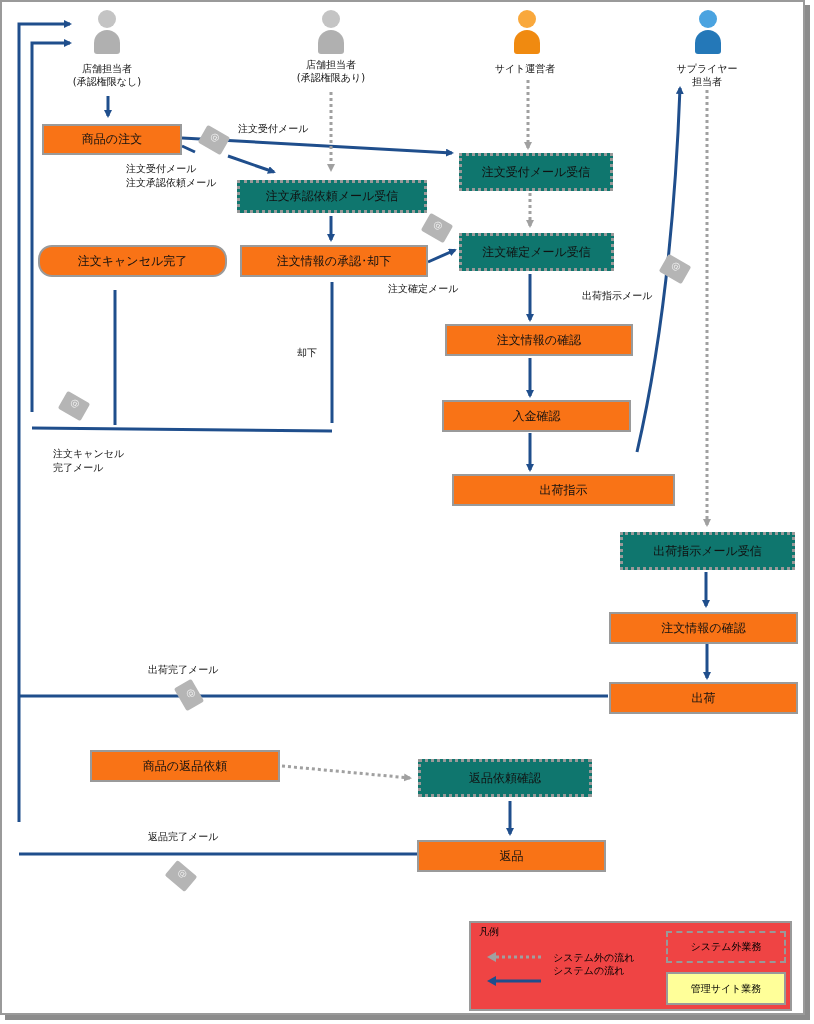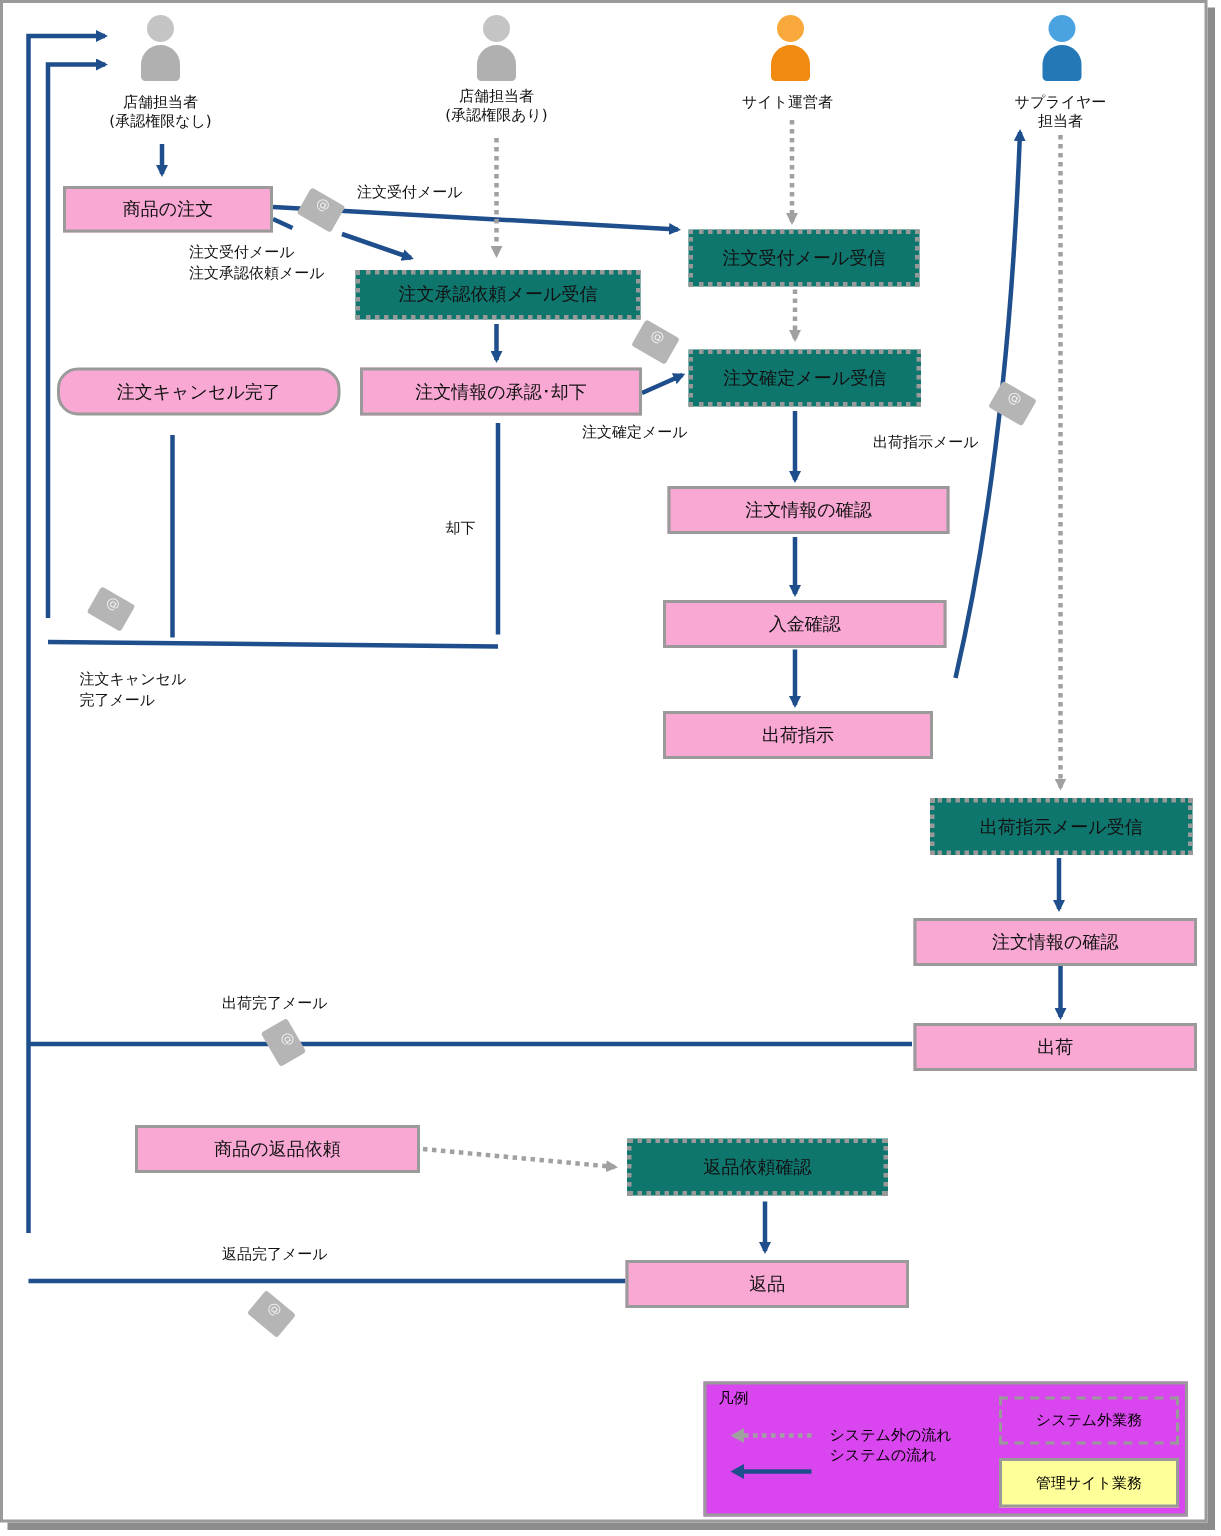--- a/index.html
+++ b/index.html
@@ -4,32 +4,32 @@
 <style>
   html, body { margin: 0; padding: 0; background: #ffffff; }
   body { width: 814px; height: 1024px; position: relative; overflow: hidden;
          font-family: "DejaVu Sans", "Liberation Sans", sans-serif; }
   .frame { position: absolute; left: 0; top: 0; width: 805px; height: 1015px;
            border: 2px solid #9a9a9a; background: #fff; box-sizing: border-box;
            box-shadow: 5px 5px 0 #8c8c8c; }
   svg.lines { position: absolute; left: 0; top: 0; width: 814px; height: 1024px; }
   .box { position: absolute; box-sizing: border-box; display: flex; align-items: center;
          justify-content: center; font-size: 12px; color: #111; white-space: nowrap; }
-  .sys { background: #f9a8d4; border: 2px solid #9a9a9a; }
+  .sys { background: #f97316; border: 2px solid #9a9a9a; }
   .ext { background: #0f766e; border: 3px dotted #999; }
   .lbl { position: absolute; font-size: 10px; color: #111; line-height: 13px; white-space: nowrap; }
   .actor-lbl { position: absolute; font-size: 10px; color: #111; line-height: 13px; text-align: center; white-space: nowrap; }
   .person { position: absolute; width: 30px; height: 46px; }
   .person .head { position: absolute; left: 6px; top: 0; width: 18px; height: 18px; border-radius: 50%; }
   .person .body { position: absolute; left: 2px; top: 20px; width: 26px; height: 24px; border-radius: 13px 13px 3px 3px; }
   .envelope { position: absolute; width: 26px; height: 20px; background: #b5b5b5;
               border-radius: 2px; transform: rotate(30deg); }
   .envelope::after { content: "@"; position: absolute; left: 8px; top: 2px; font-size: 9px; color: #eee; }
   .legend { position: absolute; left: 469px; top: 921px; width: 323px; height: 90px;
-            border: 2px solid #9a9a9a; box-sizing: border-box; background: #d946ef; padding-left: 26px; }
+            border: 2px solid #9a9a9a; box-sizing: border-box; background: #ef4444; padding-left: 26px; }
   .legend .title { position: absolute; left: 8px; top: 2px; font-size: 10px; }
   .legend .ltext { position: absolute; left: 82px; top: 28px; font-size: 10px; line-height: 13px; }
   .legend .lbox-ext { position: absolute; left: 195px; top: 8px; width: 120px; height: 32px;
                       border: 2px dashed #999; box-sizing: border-box; display:flex; align-items:center; justify-content:center; font-size: 10px; }
   .legend .lbox-sys { position: absolute; left: 195px; top: 49px; width: 120px; height: 33px;
                       border: 2px solid #9a9a9a; background: #ffff99; box-sizing: border-box; display:flex; align-items:center; justify-content:center; font-size: 10px; }
 </style>
 </head>
 <body>
 
@@ -122,21 +122,21 @@
 </div>
 
 <div class="box sys" style="left:42px;top:124px;width:140px;height:31px;">商品の注文</div>
 <div class="box ext" style="left:237px;top:180px;width:190px;height:33px;">注文承認依頼メール受信</div>
 <div class="box ext" style="left:459px;top:153px;width:154px;height:38px;">注文受付メール受信</div>
 <div class="box sys" style="left:38px;top:245px;width:189px;height:32px;border-radius:14px;">注文キャンセル完了</div>
 <div class="box sys" style="left:240px;top:245px;width:188px;height:32px;">注文情報の承認･却下</div>
 <div class="box ext" style="left:459px;top:233px;width:155px;height:38px;">注文確定メール受信</div>
 <div class="box sys" style="left:445px;top:324px;width:188px;height:32px;">注文情報の確認</div>
 <div class="box sys" style="left:442px;top:400px;width:189px;height:32px;">入金確認</div>
-<div class="box sys" style="left:442px;top:474px;width:180px;height:32px;">出荷指示</div>
+<div class="box sys" style="left:452px;top:474px;width:223px;height:32px;">出荷指示</div>
 <div class="box ext" style="left:620px;top:532px;width:175px;height:38px;">出荷指示メール受信</div>
 <div class="box sys" style="left:609px;top:612px;width:189px;height:32px;">注文情報の確認</div>
 <div class="box sys" style="left:609px;top:682px;width:189px;height:32px;">出荷</div>
 <div class="box sys" style="left:90px;top:750px;width:190px;height:32px;">商品の返品依頼</div>
 <div class="box ext" style="left:418px;top:759px;width:174px;height:38px;">返品依頼確認</div>
 <div class="box sys" style="left:417px;top:840px;width:189px;height:32px;">返品</div>
 
 <div class="lbl" style="left:238px;top:122px;">注文受付メール</div>
 <div class="lbl" style="left:126px;top:162px;">注文受付メール</div>
 <div class="lbl" style="left:126px;top:176px;">注文承認依頼メール</div>

